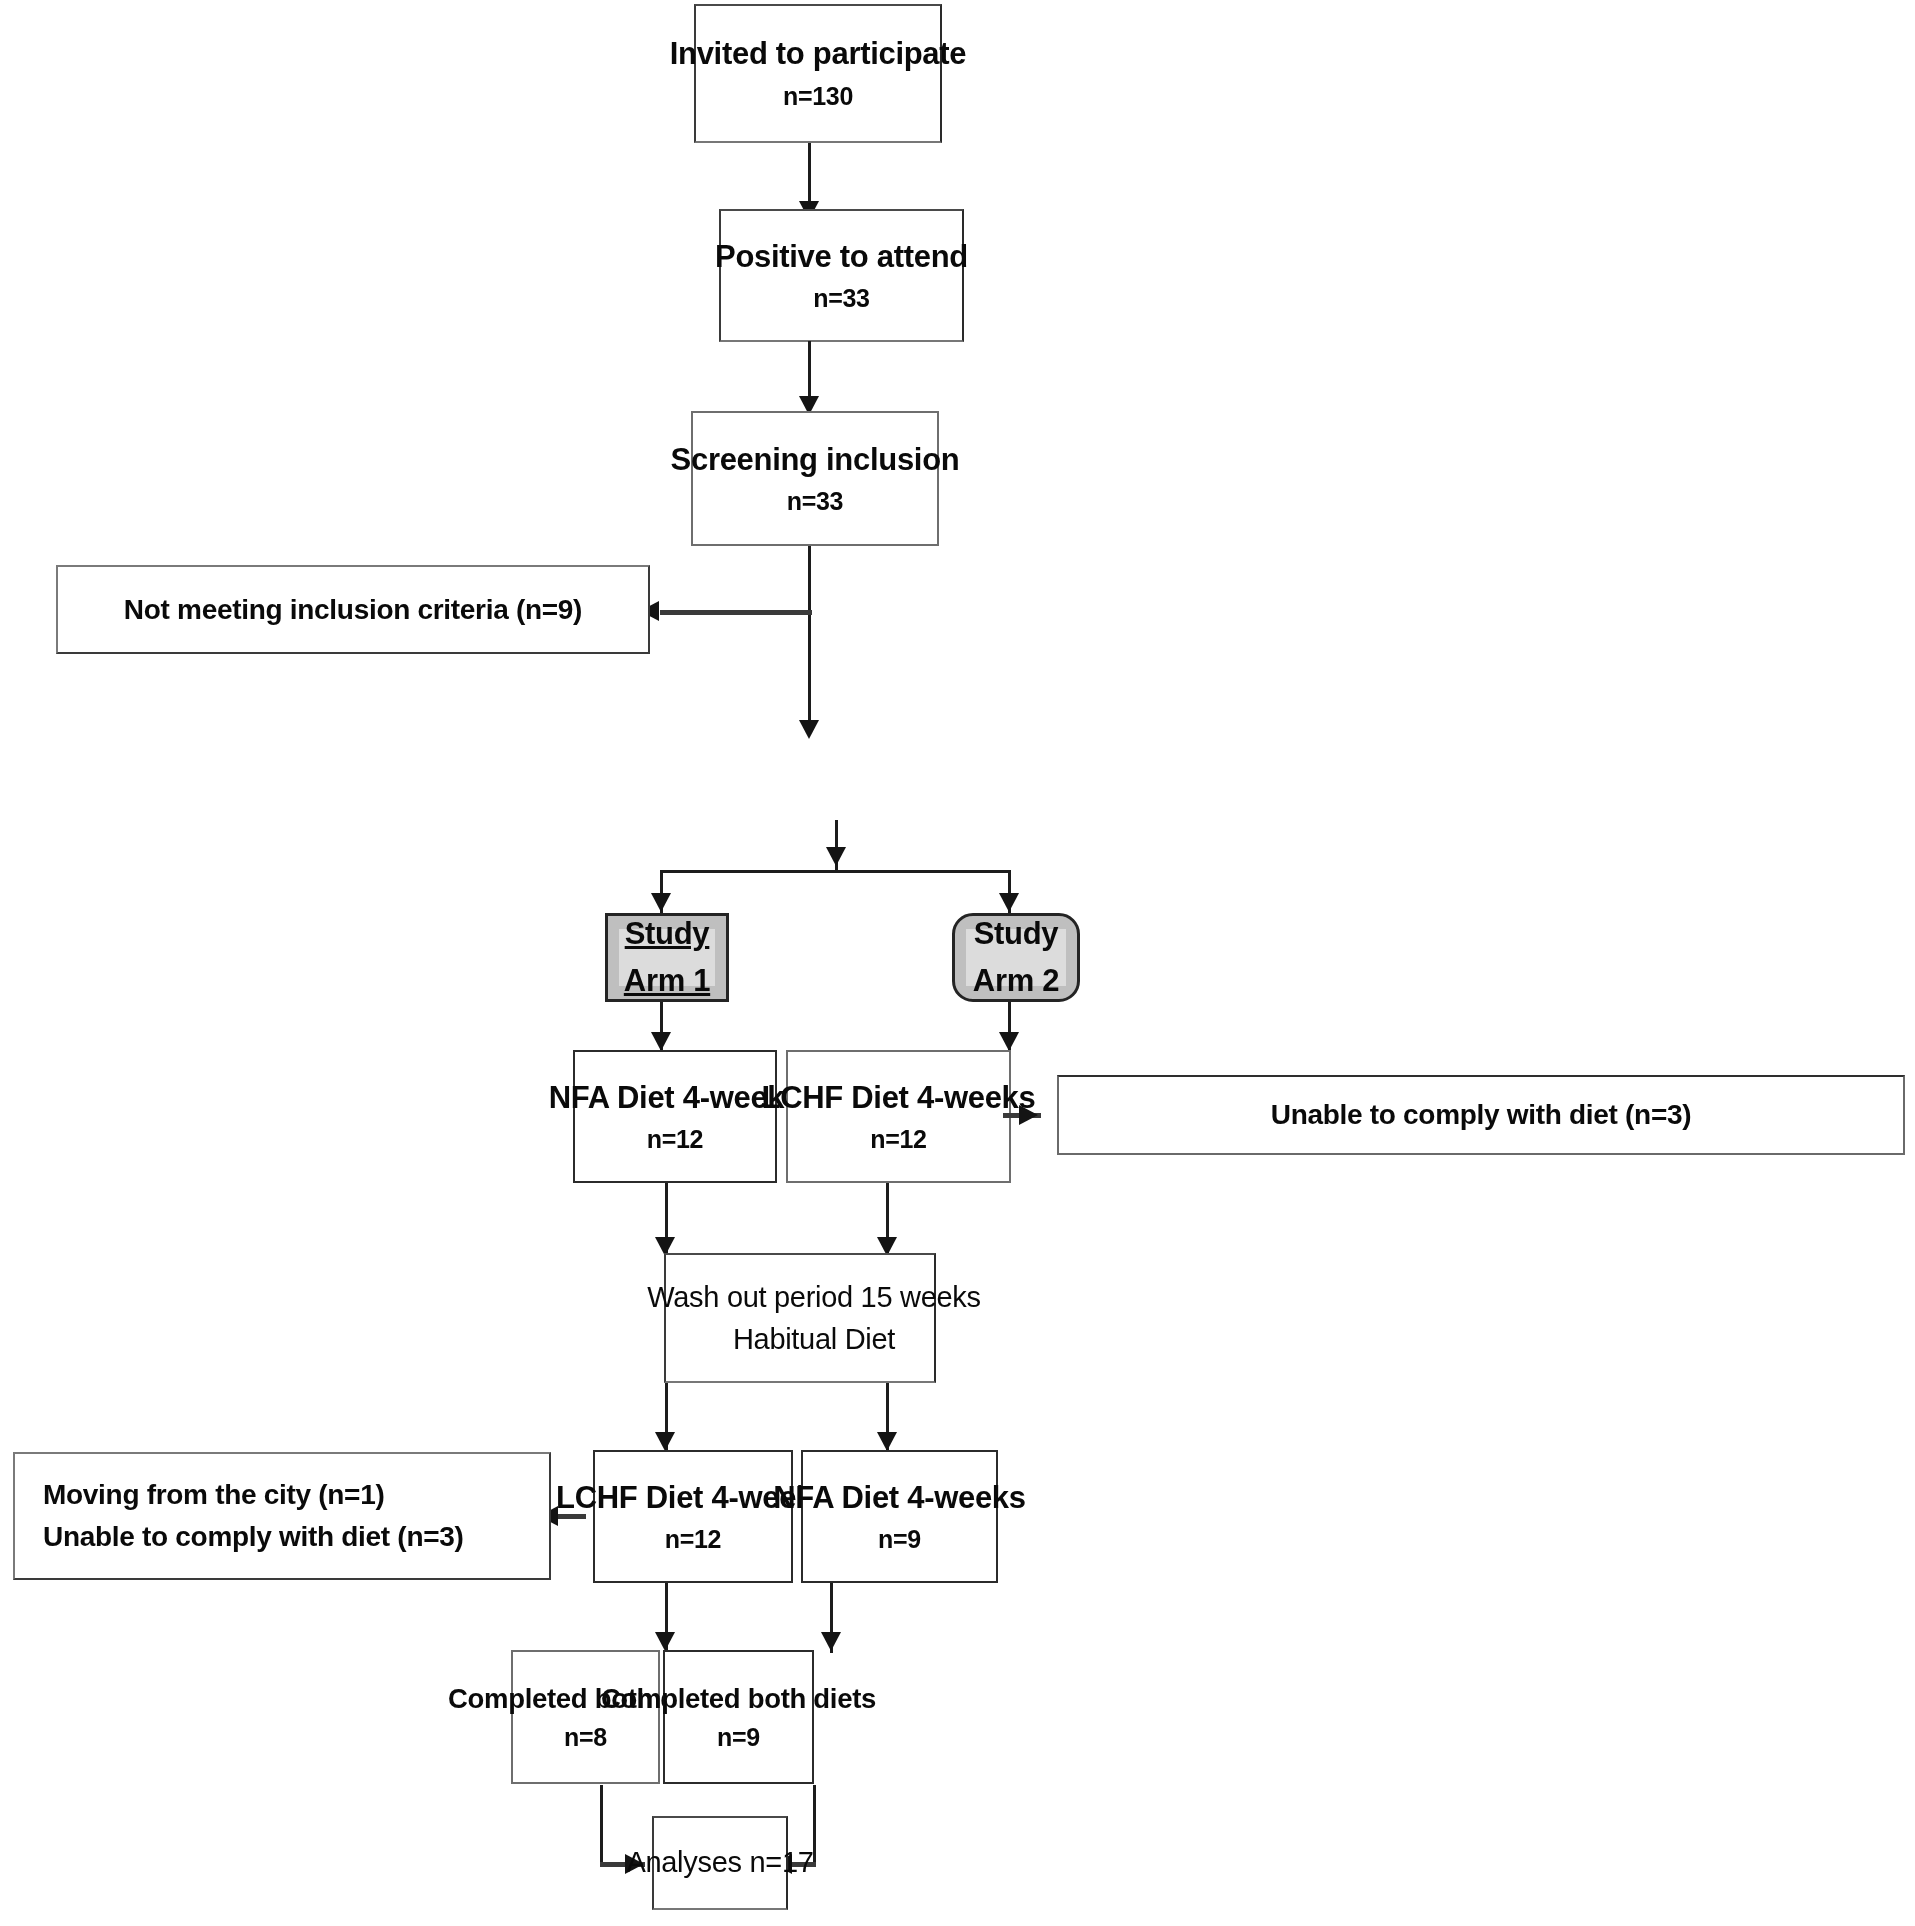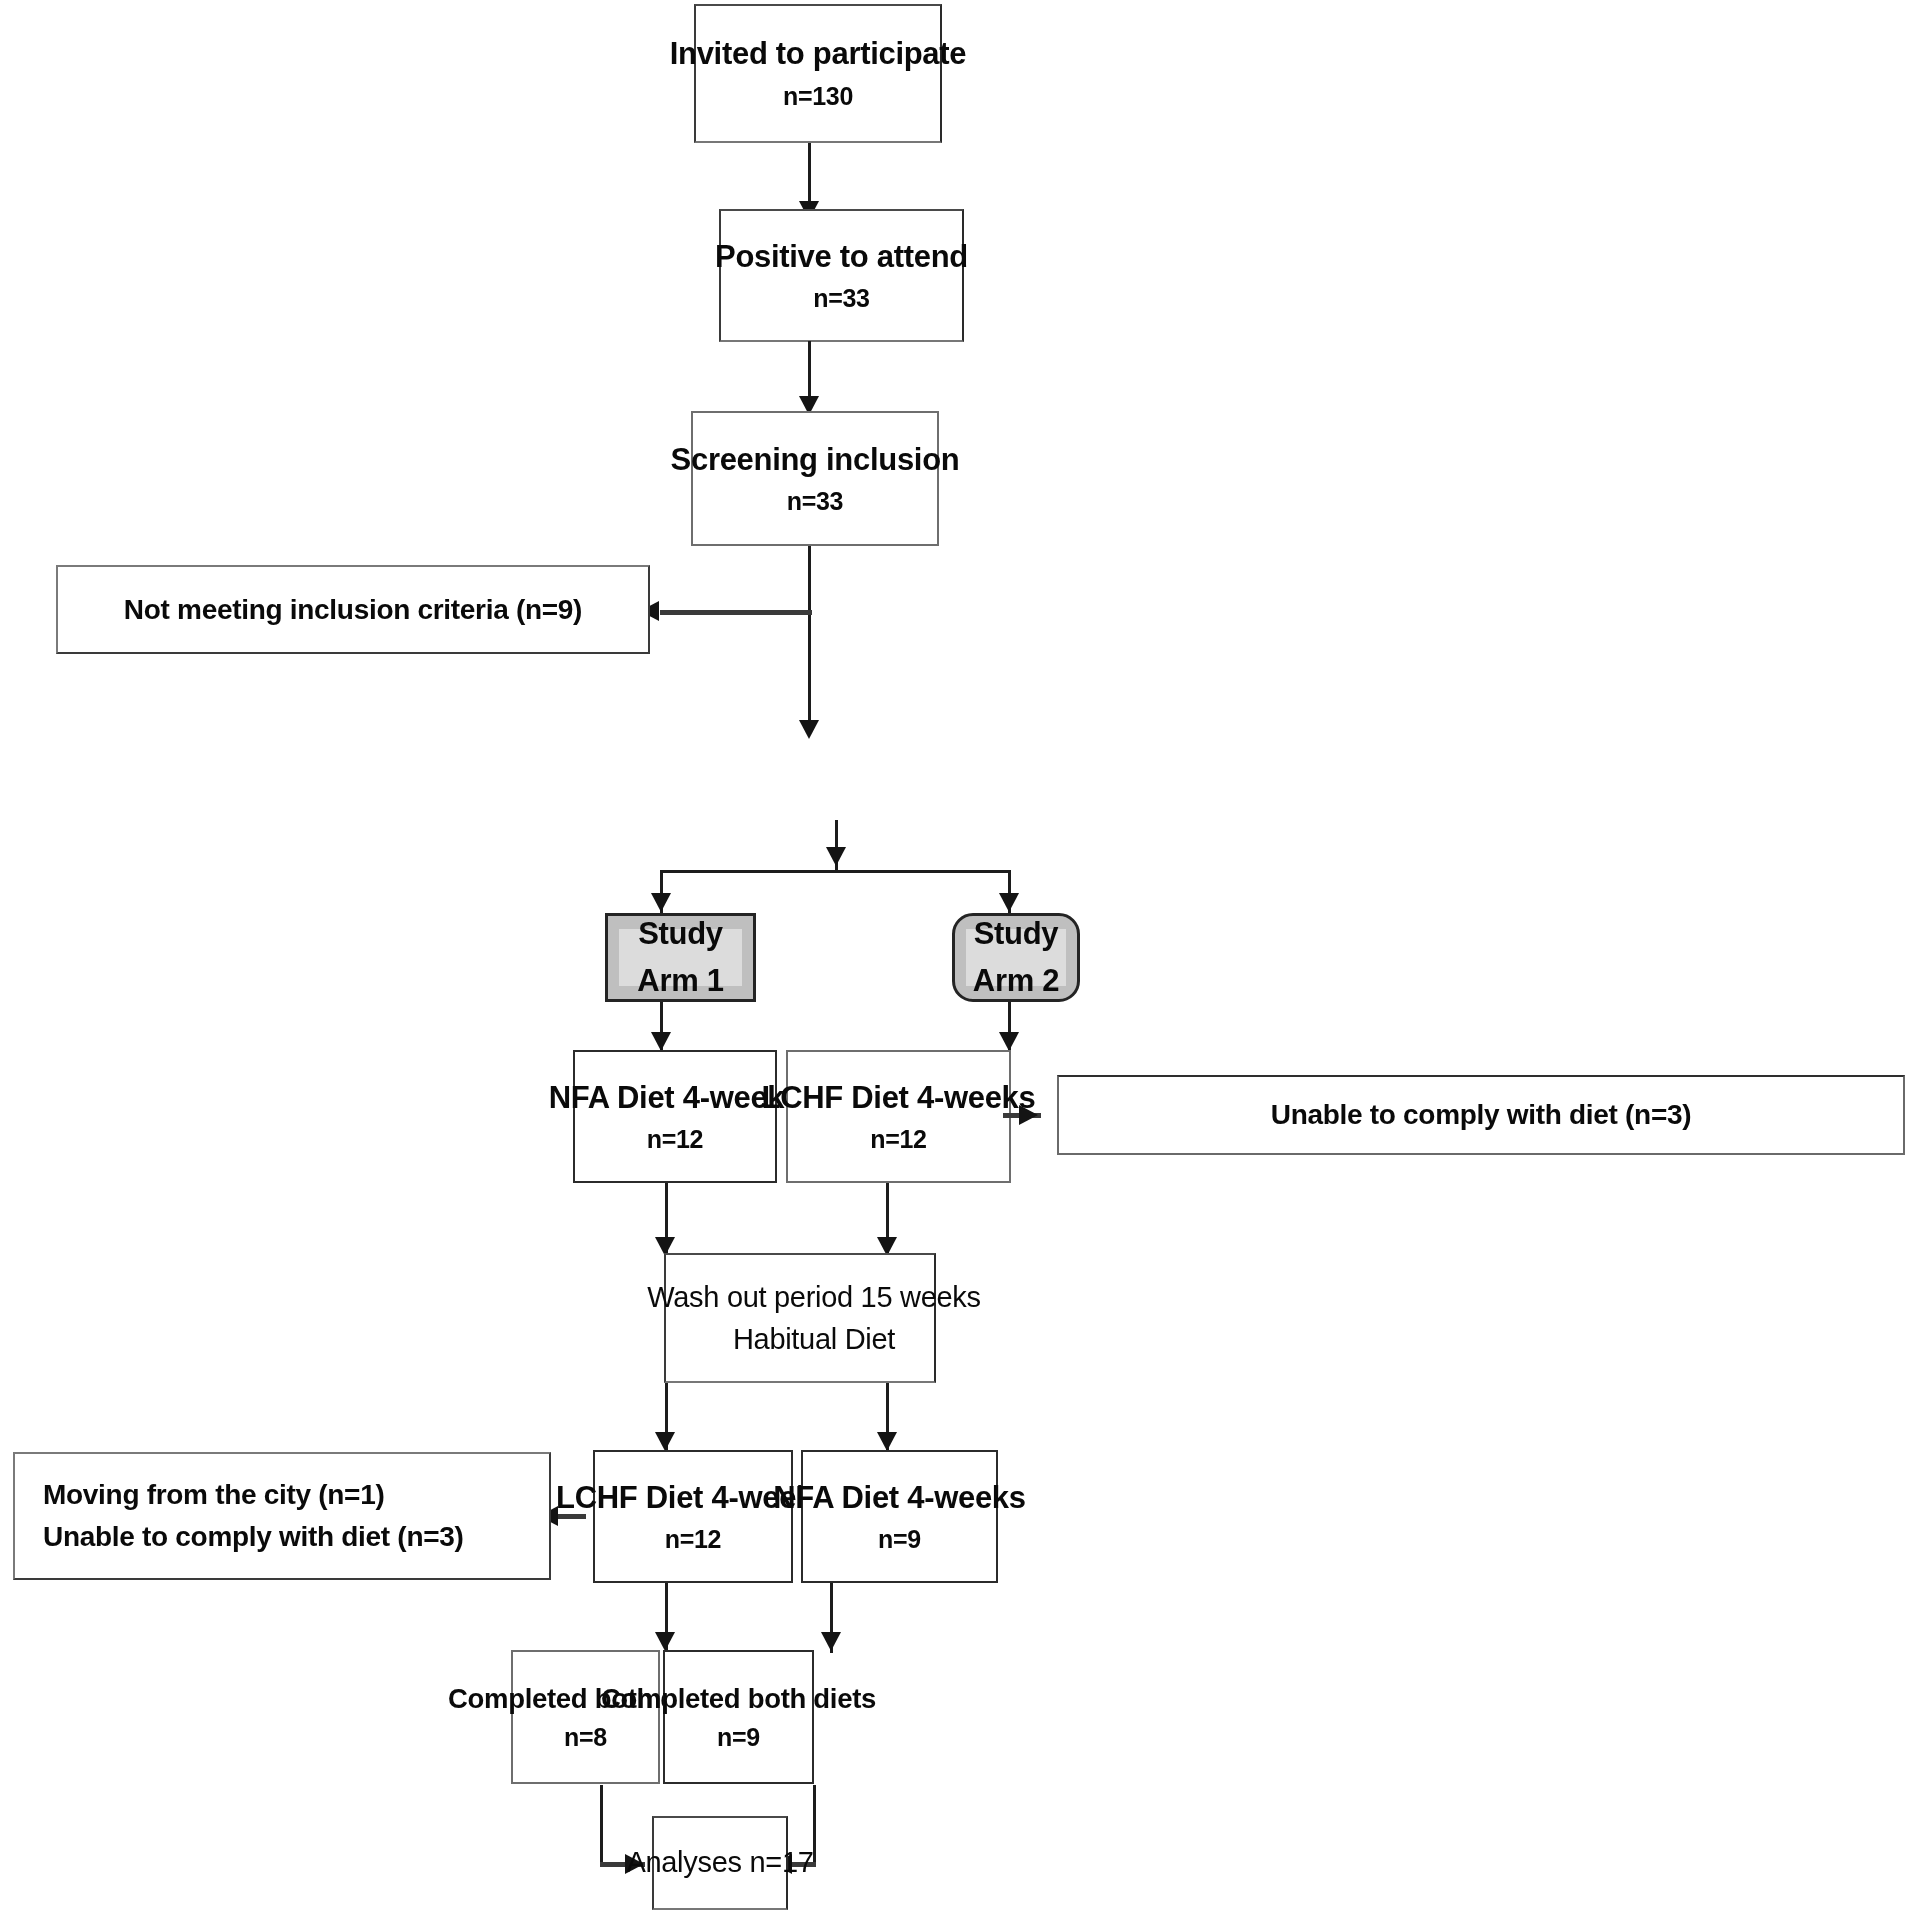--- a/index.html
+++ b/index.html
@@ -160,21 +160,21 @@
 
 
   <div class="vline" style="left:835px; top:820px; height:53px;"></div>
   <div class="arrow-down" style="left:826px; top:847px;"></div>
   <div class="hline" style="left:660px; top:870px; width:351px;"></div>
   <div class="vline" style="left:660px; top:870px; height:43px;"></div>
   <div class="arrow-down" style="left:651px; top:893px;"></div>
   <div class="vline" style="left:1008px; top:870px; height:43px;"></div>
   <div class="arrow-down" style="left:999px; top:893px;"></div>
 
-  <div class="node arm" style="left:597px; top:913px; width:151px; height:89px;">
+  <div class="node arm" style="left:597px; top:913px; width:124px; height:89px;text-decoration:underline;">
     <div class="inset">
       <span>Study Arm 1</span>
     </div>
   </div>
 
   <div class="node arm" style="left:944px; top:913px; width:128px; height:89px;border-radius:21px;">
     <div class="inset">
       <span>Study Arm 2</span>
     </div>
   </div>

